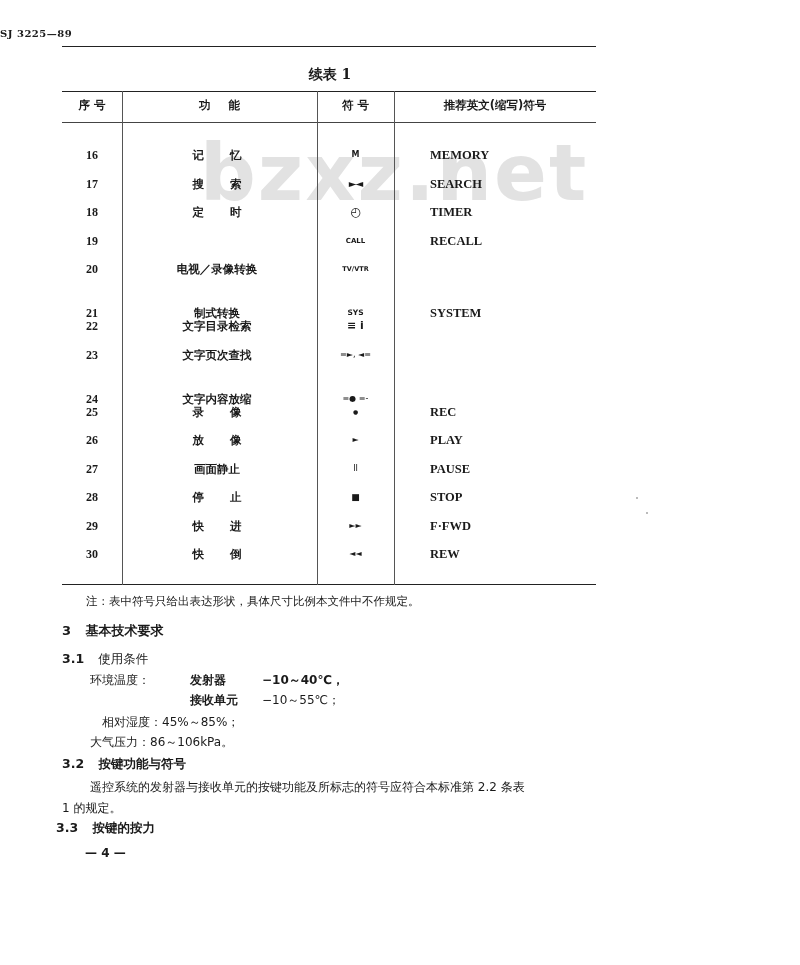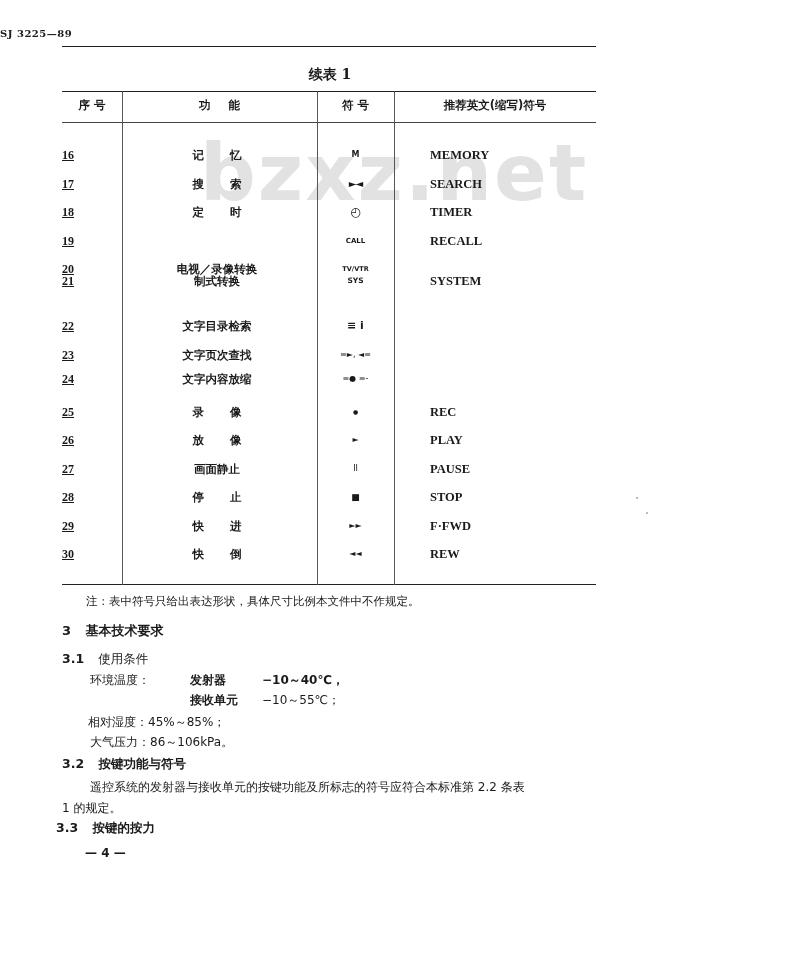--- a/index.html
+++ b/index.html
@@ -12,21 +12,21 @@
   .top-rule { left: 62px; top: 46px; width: 534px; height: 0; border-top: 1.6px solid #222; }
   .table-caption { left: 0; width: 660px; top: 66px; text-align: center; font-weight: bold; font-size: 14px; }
   .table { left: 62px; top: 91px; width: 534px; height: 350px; }
   .table .rule-top { position: absolute; left: 0; top: 0; width: 534px; border-top: 1.6px solid #222; }
   .table .rule-head { position: absolute; left: 0; top: 31px; width: 534px; border-top: 1px solid #444; }
   .table .rule-bottom { position: absolute; left: 0; top: 493px; width: 534px; border-top: 1.6px solid #222; }
   .table .vline { position: absolute; top: 0; height: 494px; border-left: 1px solid #555; }
   .th { position: absolute; top: 7px; font-weight: bold; font-size: 11.5px; text-align: center; font-family: "DejaVu Sans", sans-serif; }
   .row { position: absolute; left: 0; width: 534px; height: 28px; }
   .cell { position: absolute; top: 0; line-height: 16px; font-size: 12px; }
-  .c-no { left: 0; width: 60px; text-align: left; font-family: "Liberation Serif", serif; font-weight: bold; text-decoration: underline; }
+  .c-no { left: 0; width: 60px; text-align: center; font-family: "Liberation Serif", serif; font-weight: bold; }
   .c-fn { left: 55px; width: 200px; text-align: center; font-family: "DejaVu Sans", sans-serif; font-weight: bold; font-size: 11.5px; word-spacing: 22px; }
   .c-sym { left: 255px; width: 77px; text-align: center; font-family: "DejaVu Sans", sans-serif; font-weight: bold; font-size: 9px; }
   .c-en { left: 368px; width: 160px; text-align: left; font-family: "Liberation Serif", serif; font-weight: bold; font-size: 12.5px; }
   .note { left: 86px; top: 594px; font-size: 11.5px; font-family: "DejaVu Sans", sans-serif; }
   .h-section { font-weight: bold; font-family: "DejaVu Sans", sans-serif; font-size: 13px; }
   .h-sub { font-family: "DejaVu Sans", sans-serif; font-size: 12.5px; }
   .para { font-family: "DejaVu Sans", sans-serif; font-size: 12px; }
   .watermark {
     left: 200px; top: 128px; font-family: "DejaVu Sans", sans-serif; font-weight: bold;
     font-size: 78px; color: rgba(190,190,190,0.45); letter-spacing: 2px; pointer-events: none;
@@ -78,39 +78,39 @@
     <div class="cell c-no">19</div>
     <div class="cell c-sym" style="font-size:7px">CALL</div>
     <div class="cell c-en">RECALL</div>
   </div>
   <div class="row" style="top:170px">
     <div class="cell c-no">20</div>
     <div class="cell c-fn" style="word-spacing:0">电视／录像转换</div>
     <div class="cell c-sym" style="font-size:6.5px">TV/VTR</div>
     <div class="cell c-en"></div>
   </div>
-  <div class="row" style="top:182px">
+  <div class="row" style="top:214px">
     <div class="cell c-no">21</div>
     <div class="cell c-fn" style="word-spacing:0">制式转换</div>
     <div class="cell c-sym" style="font-size:7.5px">SYS</div>
     <div class="cell c-en">SYSTEM</div>
   </div>
   <div class="row" style="top:227px">
     <div class="cell c-no">22</div>
     <div class="cell c-fn" style="word-spacing:0">文字目录检索</div>
     <div class="cell c-sym" style="font-size:11px">≡ i</div>
     <div class="cell c-en"></div>
   </div>
   <div class="row" style="top:255.5px">
     <div class="cell c-no">23</div>
     <div class="cell c-fn" style="word-spacing:0">文字页次查找</div>
     <div class="cell c-sym" style="font-size:8px;font-weight:normal">≡►, ◄≡</div>
     <div class="cell c-en"></div>
   </div>
-  <div class="row" style="top:280px">
+  <div class="row" style="top:300px">
     <div class="cell c-no">24</div>
     <div class="cell c-fn" style="word-spacing:0">文字内容放缩</div>
     <div class="cell c-sym" style="font-size:8px;font-weight:normal">≡● ≡-</div>
     <div class="cell c-en"></div>
   </div>
   <div class="row" style="top:312.5px">
     <div class="cell c-no">25</div>
     <div class="cell c-fn">录 像</div>
     <div class="cell c-sym" style="font-size:6px">●</div>
     <div class="cell c-en">REC</div>
@@ -157,21 +157,21 @@
 <div class="abs h-sub" style="left:62px;top:651px">
   <span style="font-weight:bold">3.1</span>
   <span style="margin-left:10px">使用条件</span>
 </div>
 
 <div class="abs para" style="left:90px;top:672px">环境温度：</div>
 <div class="abs para" style="left:190px;top:672px;font-weight:bold">发射器</div>
 <div class="abs para" style="left:262px;top:672px;font-weight:bold">−10～40℃，</div>
 <div class="abs para" style="left:190px;top:692px;font-weight:bold">接收单元</div>
 <div class="abs para" style="left:262px;top:692px;font-weight:normal">−10～55℃；</div>
-<div class="abs para" style="left:88px;top:714px">相对湿度：45%～85%；</div>
+<div class="abs para" style="left:102px;top:714px">相对湿度：45%～85%；</div>
 <div class="abs para" style="left:90px;top:734px">大气压力：86～106kPa。</div>
 
 <div class="abs h-sub" style="left:62px;top:756px;font-weight:bold">
   <span>3.2</span>
   <span style="margin-left:10px">按键功能与符号</span>
 </div>
 <div class="abs para" style="left:90px;top:779px">遥控系统的发射器与接收单元的按键功能及所标志的符号应符合本标准第 2.2 条表</div>
 <div class="abs para" style="left:62px;top:800px">1 的规定。</div>
 
 <div class="abs h-sub" style="left:56px;top:820px;font-weight:bold">

